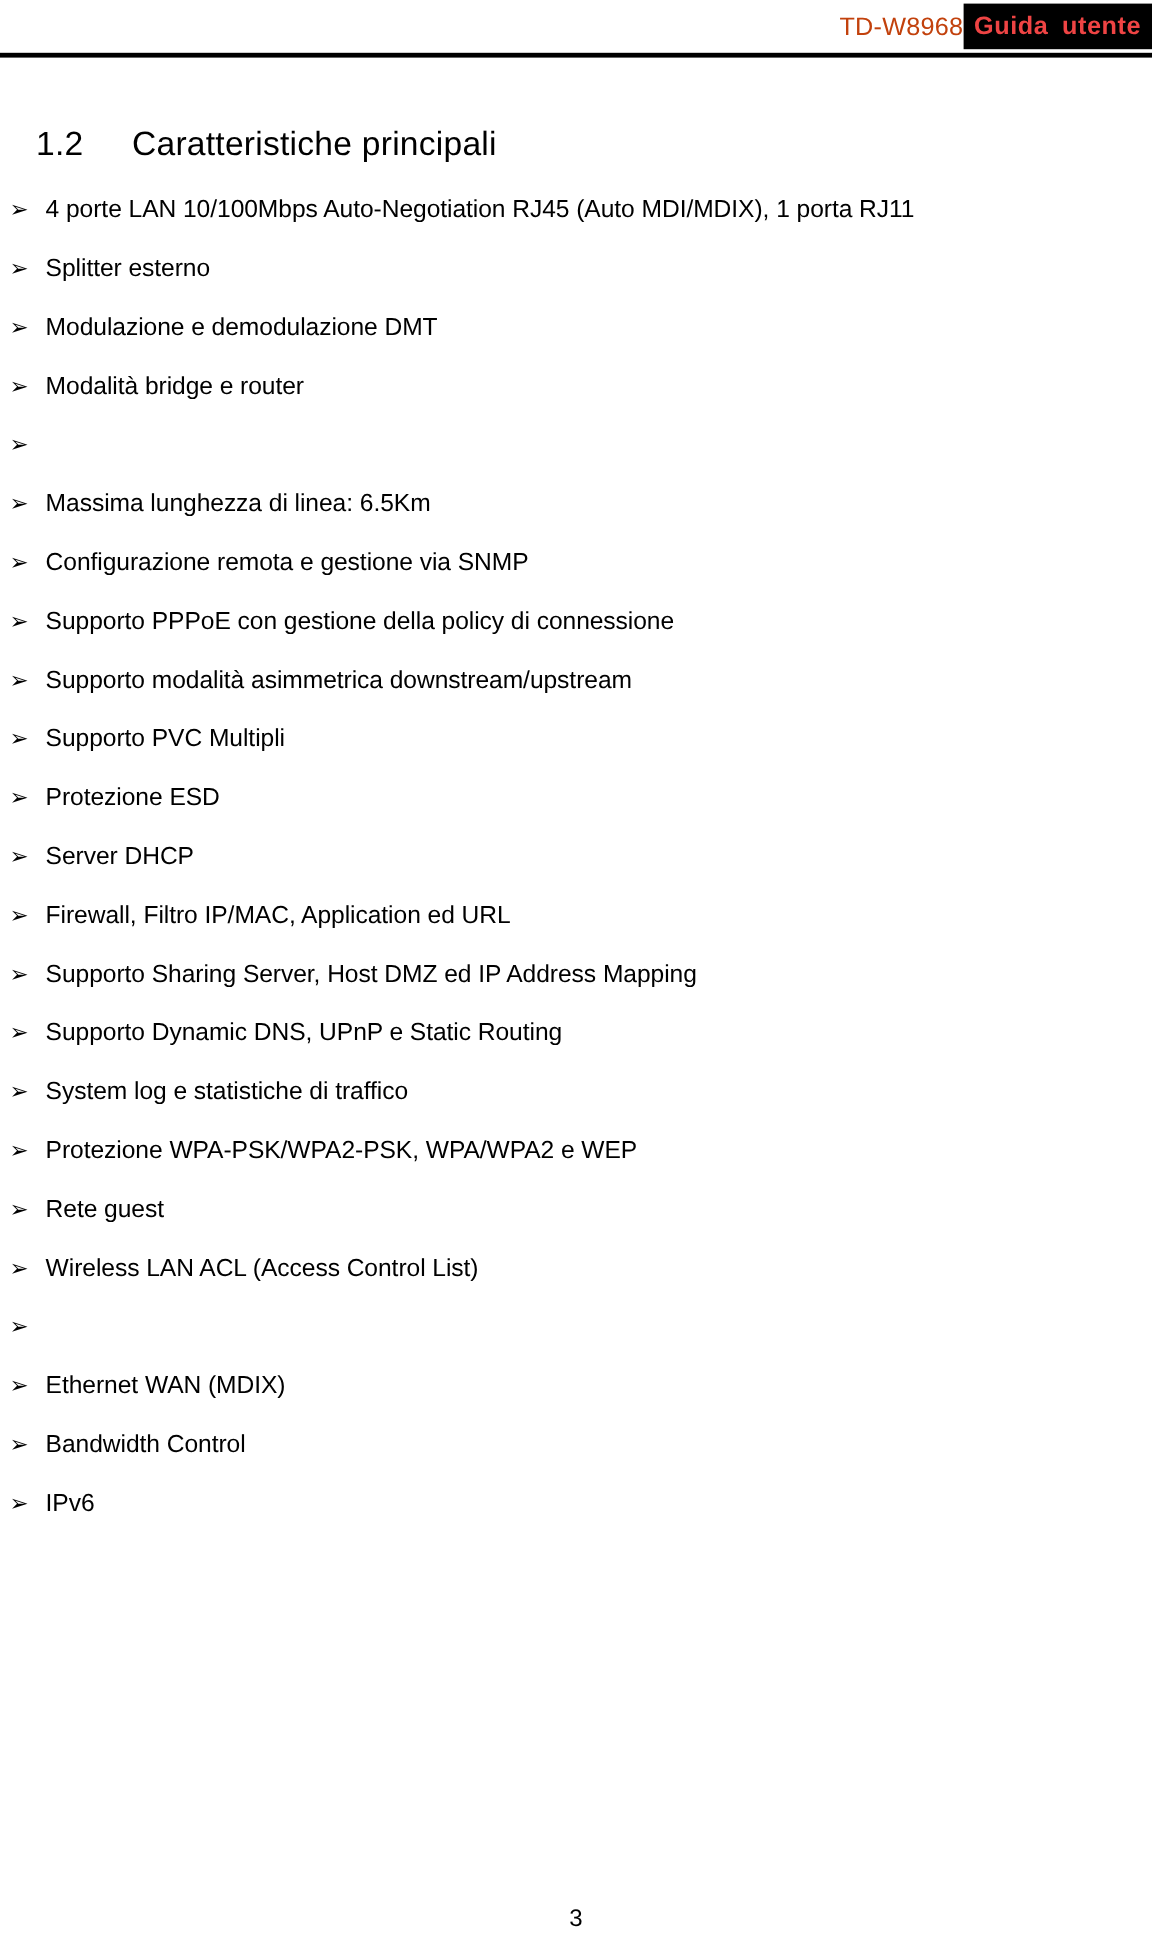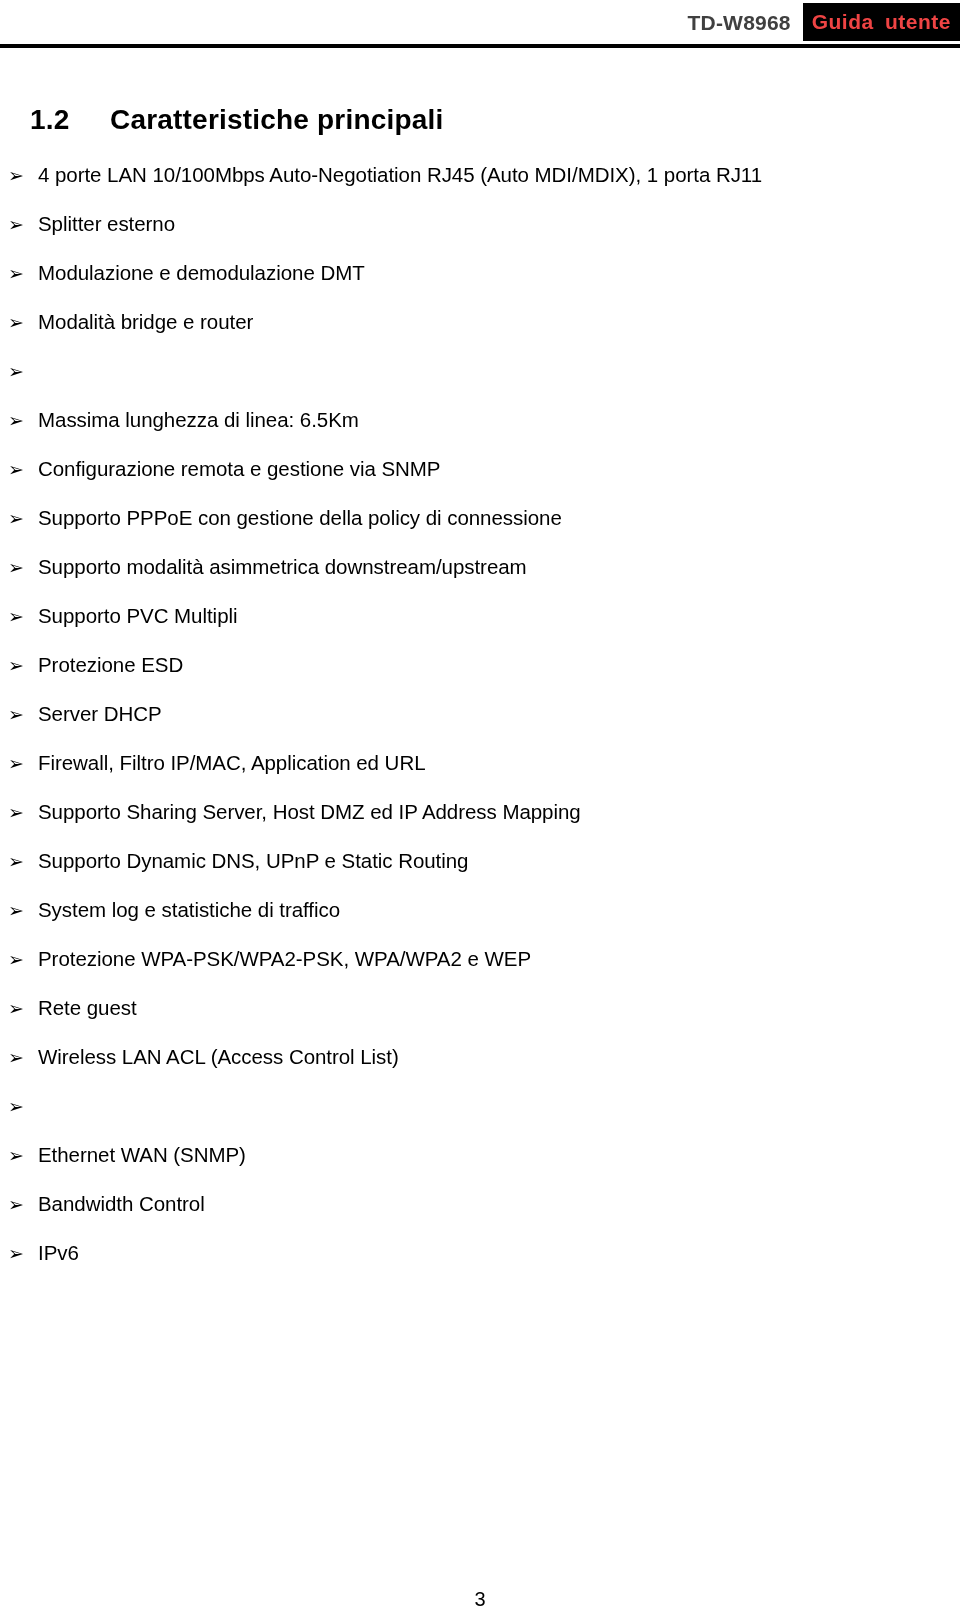--- a/index.html
+++ b/index.html
@@ -27,25 +27,25 @@
   #header-row {
     position: absolute;
     right: 0;
     top: 2px;
     display: flex;
     align-items: center;
     height: 40px;
   }
   #header-model {
     font-size: 21px;
-    font-weight: bold;
+    font-weight: normal;
     letter-spacing: 0.2px;
-    color: #404040;
-    white-space: nowrap;
-    padding-right: 12px;
+    color: #c2410c;
+    white-space: nowrap;
+    padding-right: 0;
     line-height: 1;
   }
   #header-guide-box {
     background: #000000;
     color: #ef4444;
     font-size: 21px;
     font-weight: bold;
     line-height: 1;
     padding: 8px 9px 9px 9px;
     white-space: nowrap;
@@ -67,21 +67,21 @@
     left: 0;
     top: 85px;
     width: 960px;
   }
 
   #section-heading {
     display: flex;
     align-items: baseline;
     padding-left: 30px;
     font-size: 28px;
-    font-weight: bold;
+    font-weight: normal;
     letter-spacing: 0.2px;
     margin-bottom: 26px;
   }
   #section-number {
     width: 80px;
     flex: 0 0 80px;
   }
   #section-title {
     white-space: nowrap;
   }
@@ -217,21 +217,21 @@
       </li>
       <li class="feature-item">
         <span class="bullet-marker">➢</span>
         <span class="feature-text">Wireless LAN ACL (Access Control List)</span>
       </li>
       <li class="feature-item">
         <span class="bullet-marker">➢</span>
       </li>
       <li class="feature-item">
         <span class="bullet-marker">➢</span>
-        <span class="feature-text">Ethernet WAN (SNMP)</span>
+        <span class="feature-text">Ethernet WAN (MDIX)</span>
       </li>
       <li class="feature-item">
         <span class="bullet-marker">➢</span>
         <span class="feature-text">Bandwidth Control</span>
       </li>
       <li class="feature-item">
         <span class="bullet-marker">➢</span>
         <span class="feature-text">IPv6</span>
       </li>
     </ul>

